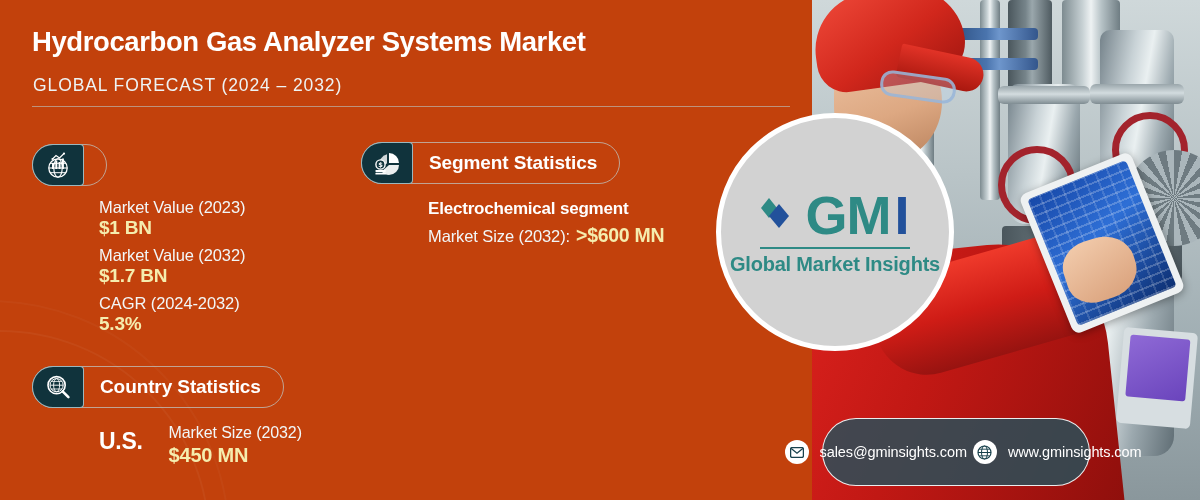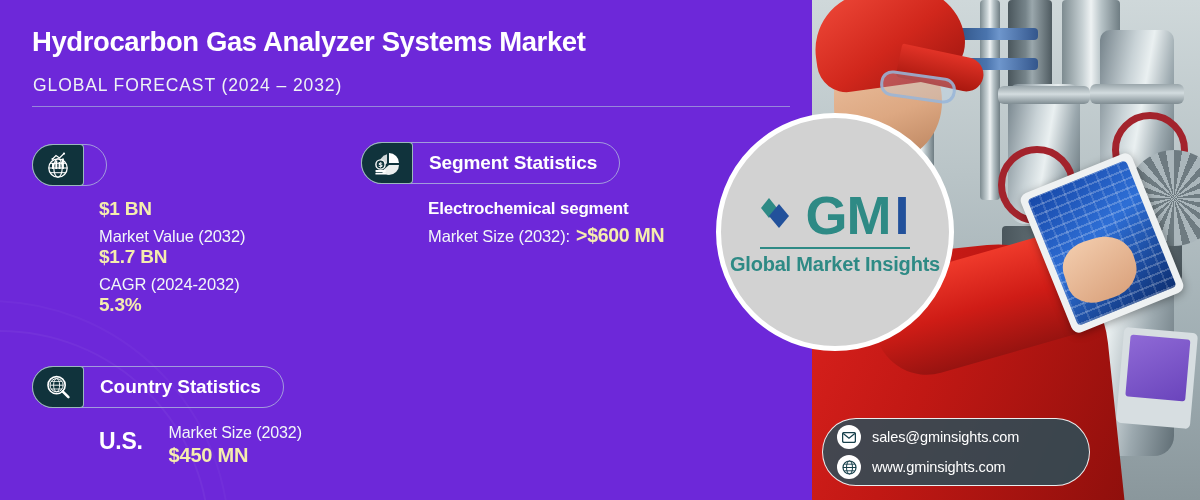--- a/index.html
+++ b/index.html
@@ -5,21 +5,21 @@
   * { box-sizing: border-box; margin: 0; padding: 0; }
   html, body {
     width: 1200px; height: 500px;
     font-family: "Liberation Sans", sans-serif;
     background: #24505c;
     overflow: hidden;
   }
   .banner {
     position: relative;
     width: 1200px; height: 500px;
-    background: #6d28d9;
+    background: #c2410c;
     overflow: hidden;
   }
 
   
   .arc {
     position: absolute;
     border-radius: 50%;
     border: 2px solid rgba(255,255,255,0.045);
     pointer-events: none;
   }
@@ -346,21 +346,21 @@
 
   
   .contact {
     position: absolute;
     left: 822px; top: 418px;
     width: 268px; height: 68px;
     background: rgba(36,80,92,0.82);
     border: 1.5px solid rgba(255,255,255,0.9);
     border-radius: 34px;
     display: flex;
-    flex-direction: column;
+    flex-direction: row;
     justify-content: center;
     padding-left: 14px;
     gap: 6px;
     z-index: 6;
     text-align: center;
   }
   .contact-row {
     display: flex;
     align-items: center;
     gap: 11px;
@@ -408,20 +408,21 @@
           <rect x="15.6" y="12" width="2" height="7" fill="#ffffff"></rect>
           <rect x="18.9" y="8.5" width="2" height="10.5" fill="#ffffff"></rect>
           <polyline points="9.5,9 13,5.5 16.5,8 21,3.5" fill="none" stroke="#ffffff" stroke-width="1.2"></polyline>
           <circle cx="9.5" cy="9" r="1.1" fill="#ffffff"></circle>
           <circle cx="21" cy="3.6" r="1.1" fill="#ffffff"></circle>
         </svg>
       </div>
     </div>
 
     <div class="market-stats">
+      <div class="stat-label">Market Value (2023)</div>
       <div class="stat-value">$1 BN</div>
       <div class="stat-label">Market Value (2032)</div>
       <div class="stat-value">$1.7 BN</div>
       <div class="stat-label">CAGR (2024-2032)</div>
       <div class="stat-value">5.3%</div>
     </div>
 
     <div class="pill" id="pill-segment">
       <div class="pill-icon">
         <svg width="30" height="30" viewBox="0 0 30 30">

